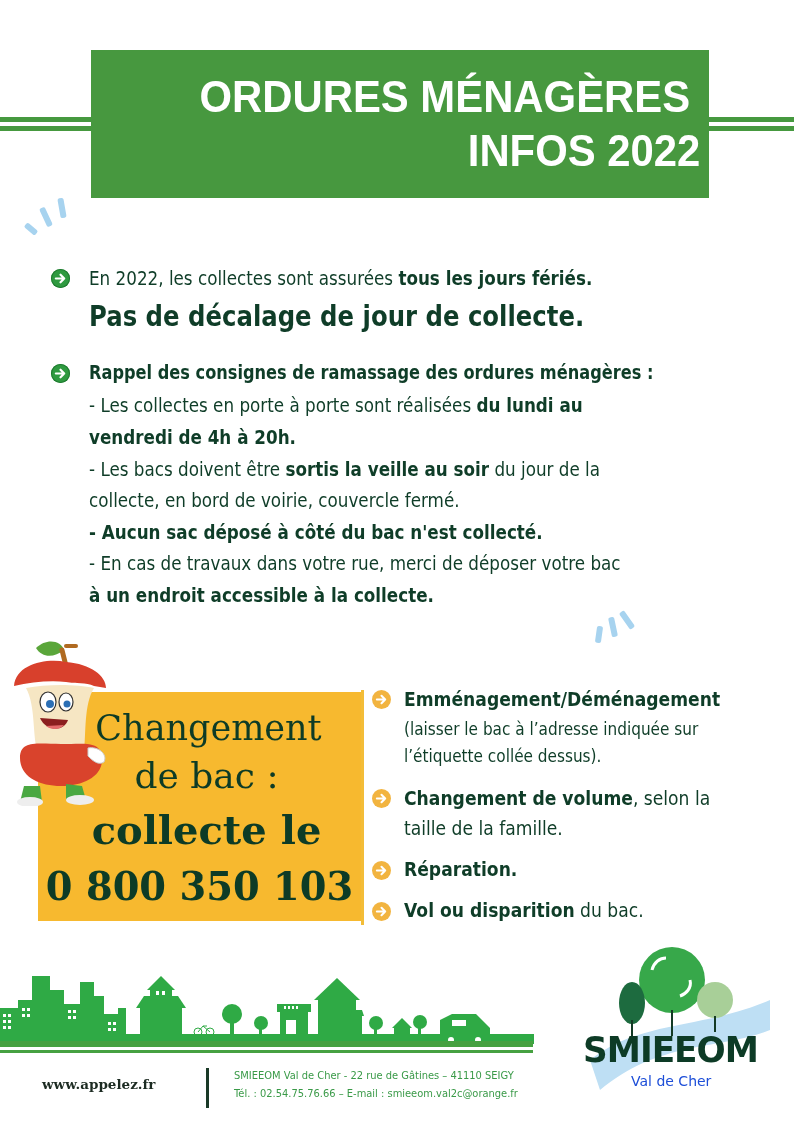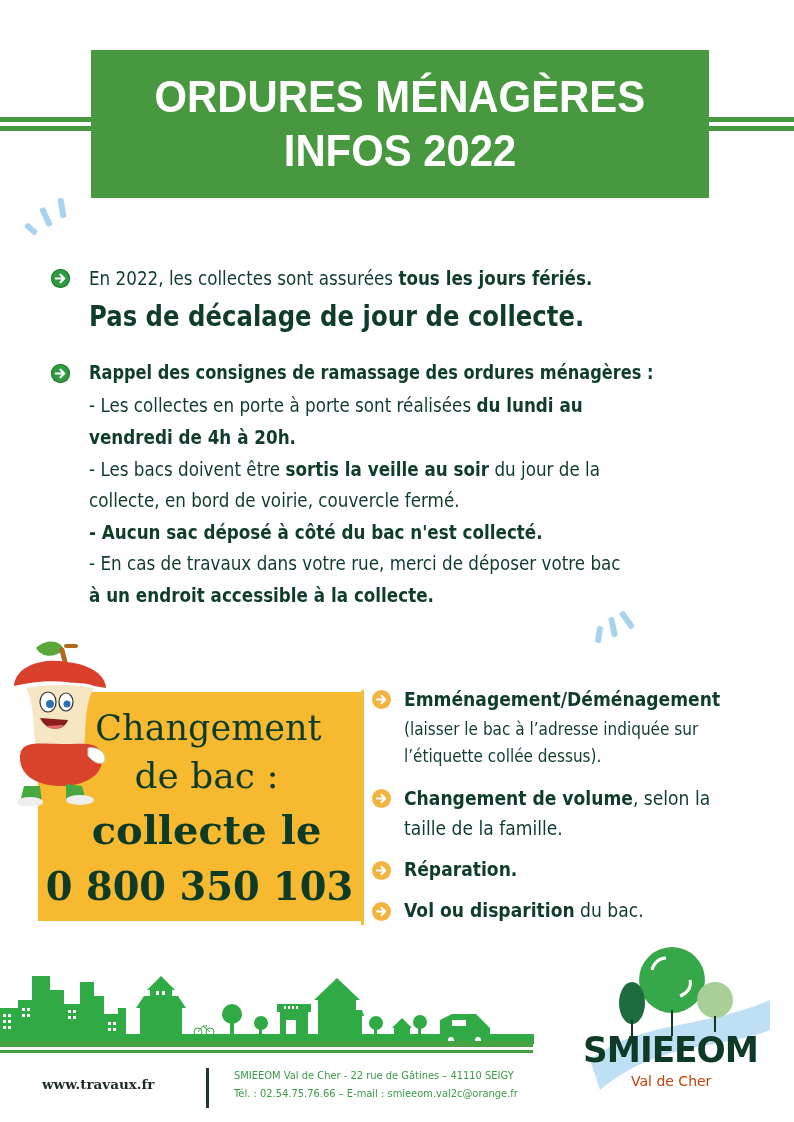--- a/index.html
+++ b/index.html
@@ -1,21 +1,21 @@
 <!DOCTYPE html>
 <html><head>
 <meta charset="utf-8">
 <style>
   html, body { margin:0; padding:0; background:#ffffff; }
   body { width:794px; height:1122px; position:relative; overflow:hidden; font-family:"Liberation Sans", sans-serif; color:#0d3b26; }
   .abs { position:absolute; }
 
   
   .hline { position:absolute; height:5px; background:#46993f; }
-  .title-box { position:absolute; left:91px; top:50px; width:618px; height:148px; background:#47983f; display:flex; flex-direction:column; align-items:center; justify-content:center; }
+  .title-box { position:absolute; left:91px; top:50px; width:618px; height:148px; background:#47983f; display:flex; flex-direction:column; align-items:flex-end; justify-content:center; }
   .title-line { color:#ffffff; font-family:"Liberation Sans", sans-serif; font-weight:bold; font-size:45px; line-height:54px; letter-spacing:0px; transform:scaleX(0.93); white-space:nowrap; }
 
   
   .dash { position:absolute; width:6px; height:20px; background:#a7d3ef; border-radius:2px; }
 
   
   .bullet { position:absolute; width:19px; height:19px; border-radius:50%; display:flex; align-items:center; justify-content:center; }
   .bullet.green { background:#2f9a40; box-shadow:0 0 0 1px #1f7a30 inset; }
   .bullet.orange { background:#f2b440; }
   .bullet svg { width:13px; height:13px; }
@@ -250,18 +250,18 @@
   <circle cx="92" cy="40" r="33" fill="#37a84a"></circle>
   <path d="M72 30 C74 22 80 18 86 18" stroke="#fff" stroke-width="3" fill="none"></path>
   <path d="M110 40 C112 48 106 54 100 56" stroke="#fff" stroke-width="3" fill="none"></path>
   <ellipse cx="52" cy="63" rx="13" ry="21" fill="#1d6b3f"></ellipse>
   <rect x="51" y="80" width="2" height="16" fill="#133a25"></rect>
   <rect x="91" y="70" width="2" height="26" fill="#133a25"></rect>
   <circle cx="135" cy="60" r="18" fill="#a8cf98"></circle>
   <rect x="134" y="76" width="2" height="16" fill="#133a25"></rect>
 </svg>
 <div class="abs" style="left:583px; top:1028px; font-family:'DejaVu Sans', sans-serif; font-weight:bold; font-size:35px; line-height:44px; color:#0d3b26; transform:scaleX(0.98); transform-origin:left top; letter-spacing:-1px;">SMIEEOM</div>
-<div class="abs" style="left:631px; top:1072px; font-family:'DejaVu Sans', sans-serif; font-size:14px; line-height:18px; color:#c2410c;">Val de Cher</div>
-
-<a class="url">www.travaux.fr</a>
+<div class="abs" style="left:631px; top:1072px; font-family:'DejaVu Sans', sans-serif; font-size:14px; line-height:18px; color:#1d4ed8;">Val de Cher</div>
+
+<a class="url">www.appelez.fr</a>
 <div class="footer-sep"></div>
 <div class="footer-text" style="left:234px; top:1067px; transform:scaleX(0.9); transform-origin:left top;">SMIEEOM Val de Cher - 22 rue de Gâtines – 41110 SEIGY</div>
 <div class="footer-text" style="left:234px; top:1085px; transform:scaleX(0.9); transform-origin:left top;">Tél. : 02.54.75.76.66 – E-mail : smieeom.val2c@orange.fr</div>
 
 </body></html>

